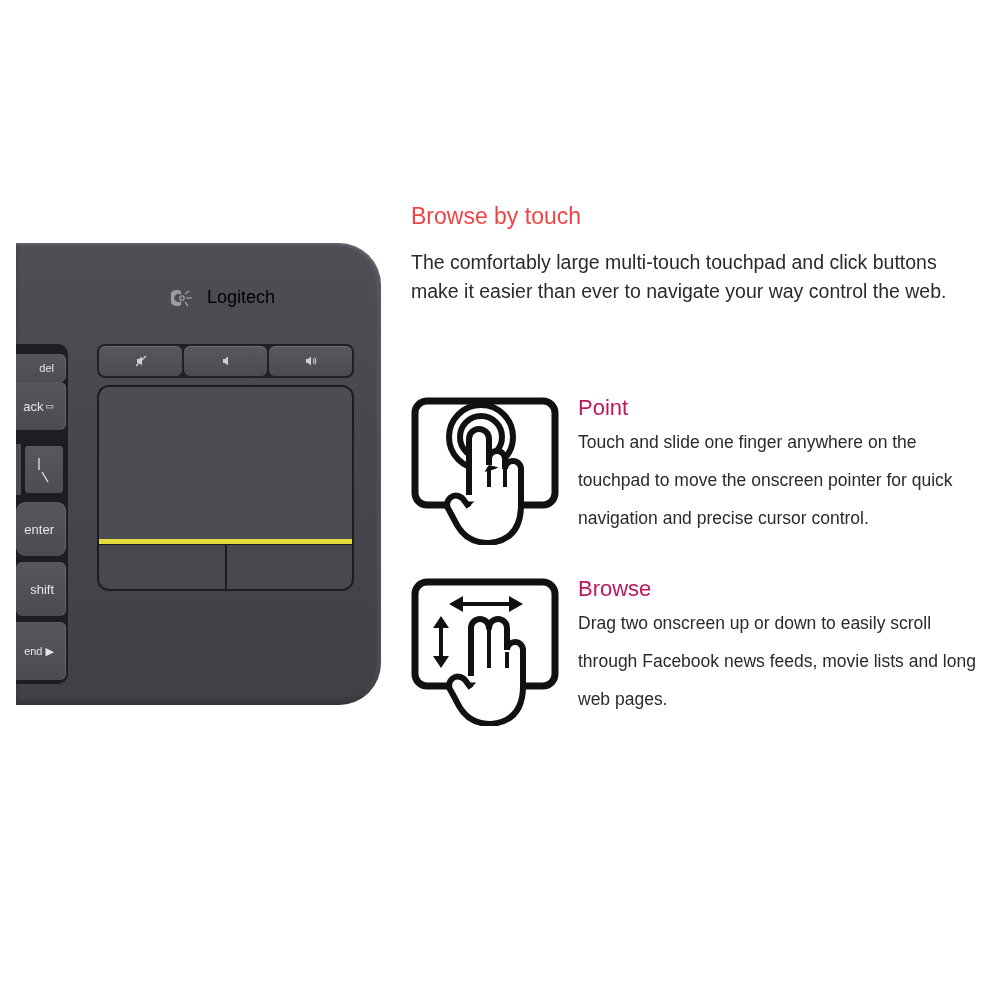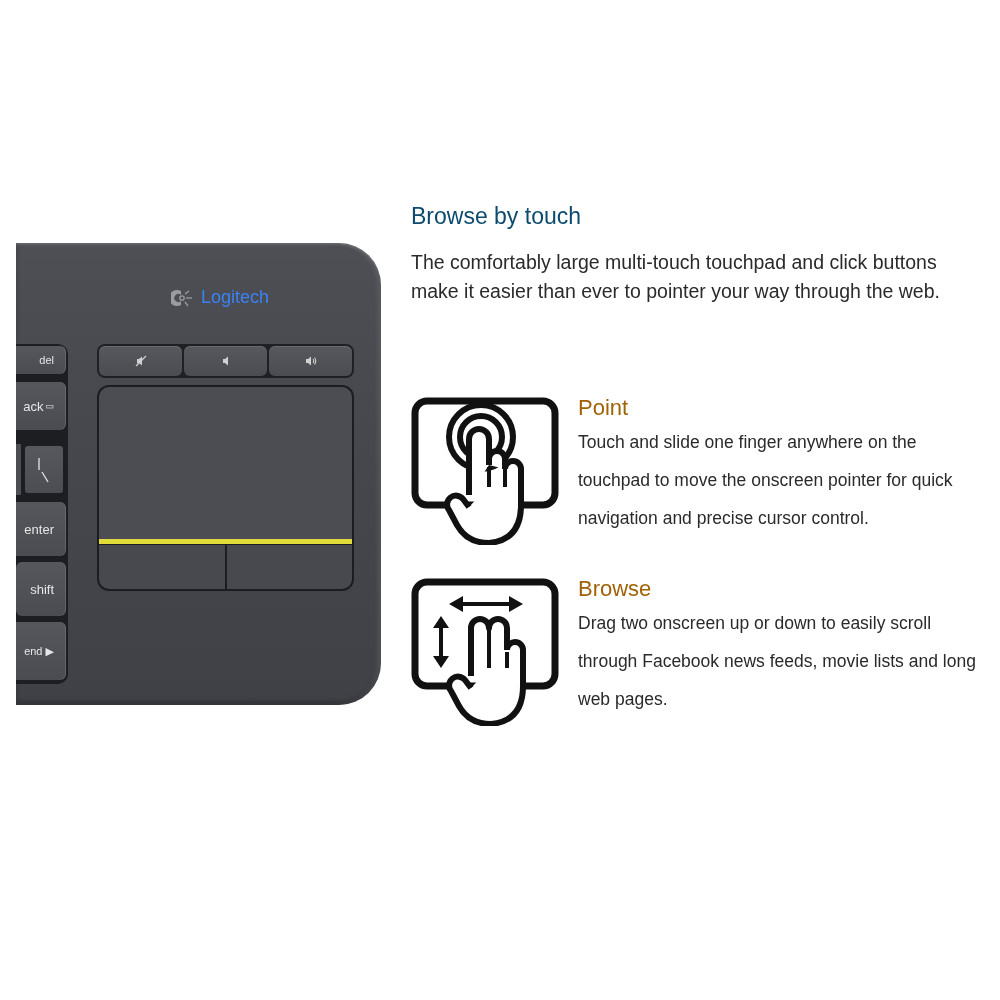--- a/index.html
+++ b/index.html
@@ -6,22 +6,22 @@
     body { width: 1000px; height: 1000px; position: relative; overflow: hidden; font-family: "Liberation Sans", sans-serif; }
 
     
     .kb {
       position: absolute; left: 16px; top: 243px; width: 365px; height: 462px;
       background: linear-gradient(180deg, #4d4f55 0%, #46484d 40%, #3f4146 100%);
       border-radius: 0 42px 42px 0;
       box-shadow: inset -3px 0 4px rgba(255,255,255,0.12), inset 0 2px 2px rgba(255,255,255,0.10), inset 0 -3px 4px rgba(0,0,0,0.35);
     }
     .logo {
-      position: absolute; left: 171px; top: 287px; display: flex; align-items: center; gap: 8px;
-      color: #3b82f6; font-size: 18px;
+      position: absolute; left: 171px; top: 287px; display: flex; align-items: center; gap: 14px;
+      color: #000000; font-size: 18px;
     }
     .logo svg { width: 22px; height: 20px; }
 
     
     .media-strip {
       position: absolute; left: 97px; top: 344px; width: 257px; height: 34px;
       background: #1f2024; border-radius: 8px; padding: 2px; box-sizing: border-box; display: flex; gap: 2px;
     }
     .media-btn {
       flex: 1; background: linear-gradient(180deg, #56585e 0%, #4a4c51 100%);
@@ -59,26 +59,26 @@
     }
     .key.small { font-size: 11px; }
     .key-slash {
       position: absolute; left: 23px; top: 444px; width: 42px; height: 51px;
       background: linear-gradient(180deg, #56585d, #4b4d52); border-radius: 5px;
       border: 2px solid #1d1e22; box-sizing: border-box;
     }
     .key-partial { position: absolute; left: 16px; top: 444px; width: 5px; height: 51px; background: #4b4d52; border-right: 2px solid #1d1e22; }
 
     
-    .headline { position: absolute; left: 411px; top: 203px; font-size: 23px; color: #0c4a6e; }
+    .headline { position: absolute; left: 411px; top: 203px; font-size: 23px; color: #ef4444; }
     .intro { position: absolute; left: 411px; top: 248px; width: 540px; font-size: 19.5px; line-height: 29px; color: #2a2a2a; }
 
     .feature { position: absolute; left: 411px; }
     .feature .icon-box { position: absolute; left: 0; top: 0; width: 150px; height: 150px; }
-    .feature .ftitle { position: absolute; left: 167px; top: 0; font-size: 22px; color: #a16207; white-space: nowrap; }
+    .feature .ftitle { position: absolute; left: 167px; top: 0; font-size: 22px; color: #be185d; white-space: nowrap; }
     .feature .fdesc { position: absolute; left: 167px; top: 28px; width: 400px; font-size: 17.5px; line-height: 38px; color: #2a2a2a; }
     .f-point { top: 395px; }
     .f-scroll { top: 576px; }
   </style>
 </head>
 <body>
 
 <div class="kb"></div>
 
 <div class="logo">
@@ -115,39 +115,39 @@
 <div class="touchpad-frame">
   <div class="touchpad"></div>
   <div class="yellow-line"></div>
   <div class="click-row">
     <div class="click-btn left"></div>
     <div class="click-btn right"></div>
   </div>
 </div>
 
 <div class="keys-col">
-  <div class="key small" style="top:2px;height:28px;">del</div>
+  <div class="key small" style="top:10px;height:28px;">del</div>
   <div class="key" style="top:38px;height:48px;">
     <span>ack</span>
     <span style="font-size:9px;margin-left:2px;">▭</span>
   </div>
-  <div class="key" style="top:158px;height:54px;">enter</div>
+  <div class="key" style="top:158px;height:54px;border-radius:9px;">enter</div>
   <div class="key" style="top:218px;height:54px;border-radius:6px;">shift</div>
   <div class="key small" style="top:278px;height:58px;text-align:center;">end ▶</div>
 </div>
 <div class="key-partial"></div>
 <div class="key-slash">
   <svg viewBox="0 0 38 47" width="38" height="47">
     <line x1="14" y1="12" x2="14" y2="24" stroke="#e6e6e6" stroke-width="1.3"></line>
     <line x1="17" y1="26" x2="23" y2="36" stroke="#e6e6e6" stroke-width="1.3"></line>
   </svg>
 </div>
 
 <div class="headline">Browse by touch</div>
-<div class="intro">The comfortably large multi-touch touchpad and click buttons make it easier than ever to pointer your way through the web.</div>
+<div class="intro">The comfortably large multi-touch touchpad and click buttons make it easier than ever to navigate your way control the web.</div>
 
 <div class="feature f-point">
   <svg class="icon-box" viewBox="0 0 150 150">
     <rect x="4" y="6" width="140" height="104" rx="12" fill="none" stroke="#111" stroke-width="7"></rect>
     <circle cx="70" cy="42" r="32" fill="none" stroke="#111" stroke-width="6"></circle>
     <circle cx="70" cy="42" r="21" fill="none" stroke="#111" stroke-width="6"></circle>
     <path d="M58 100 V44 A10 10 0 0 1 78 44 V70 M78 70 V64 A8 8 0 0 1 94 64 V74 M94 74 A8 8 0 0 1 110 74 V110 Q110 145 78 148 Q56 148 46 130 L38 115 A8 8 0 0 1 52 104 L58 112" fill="#fff" stroke="#111" stroke-width="6" stroke-linejoin="round"></path>
     <line x1="78" y1="72" x2="78" y2="92" stroke="#111" stroke-width="4"></line>
     <line x1="94" y1="74" x2="94" y2="92" stroke="#111" stroke-width="4"></line>
   </svg>

